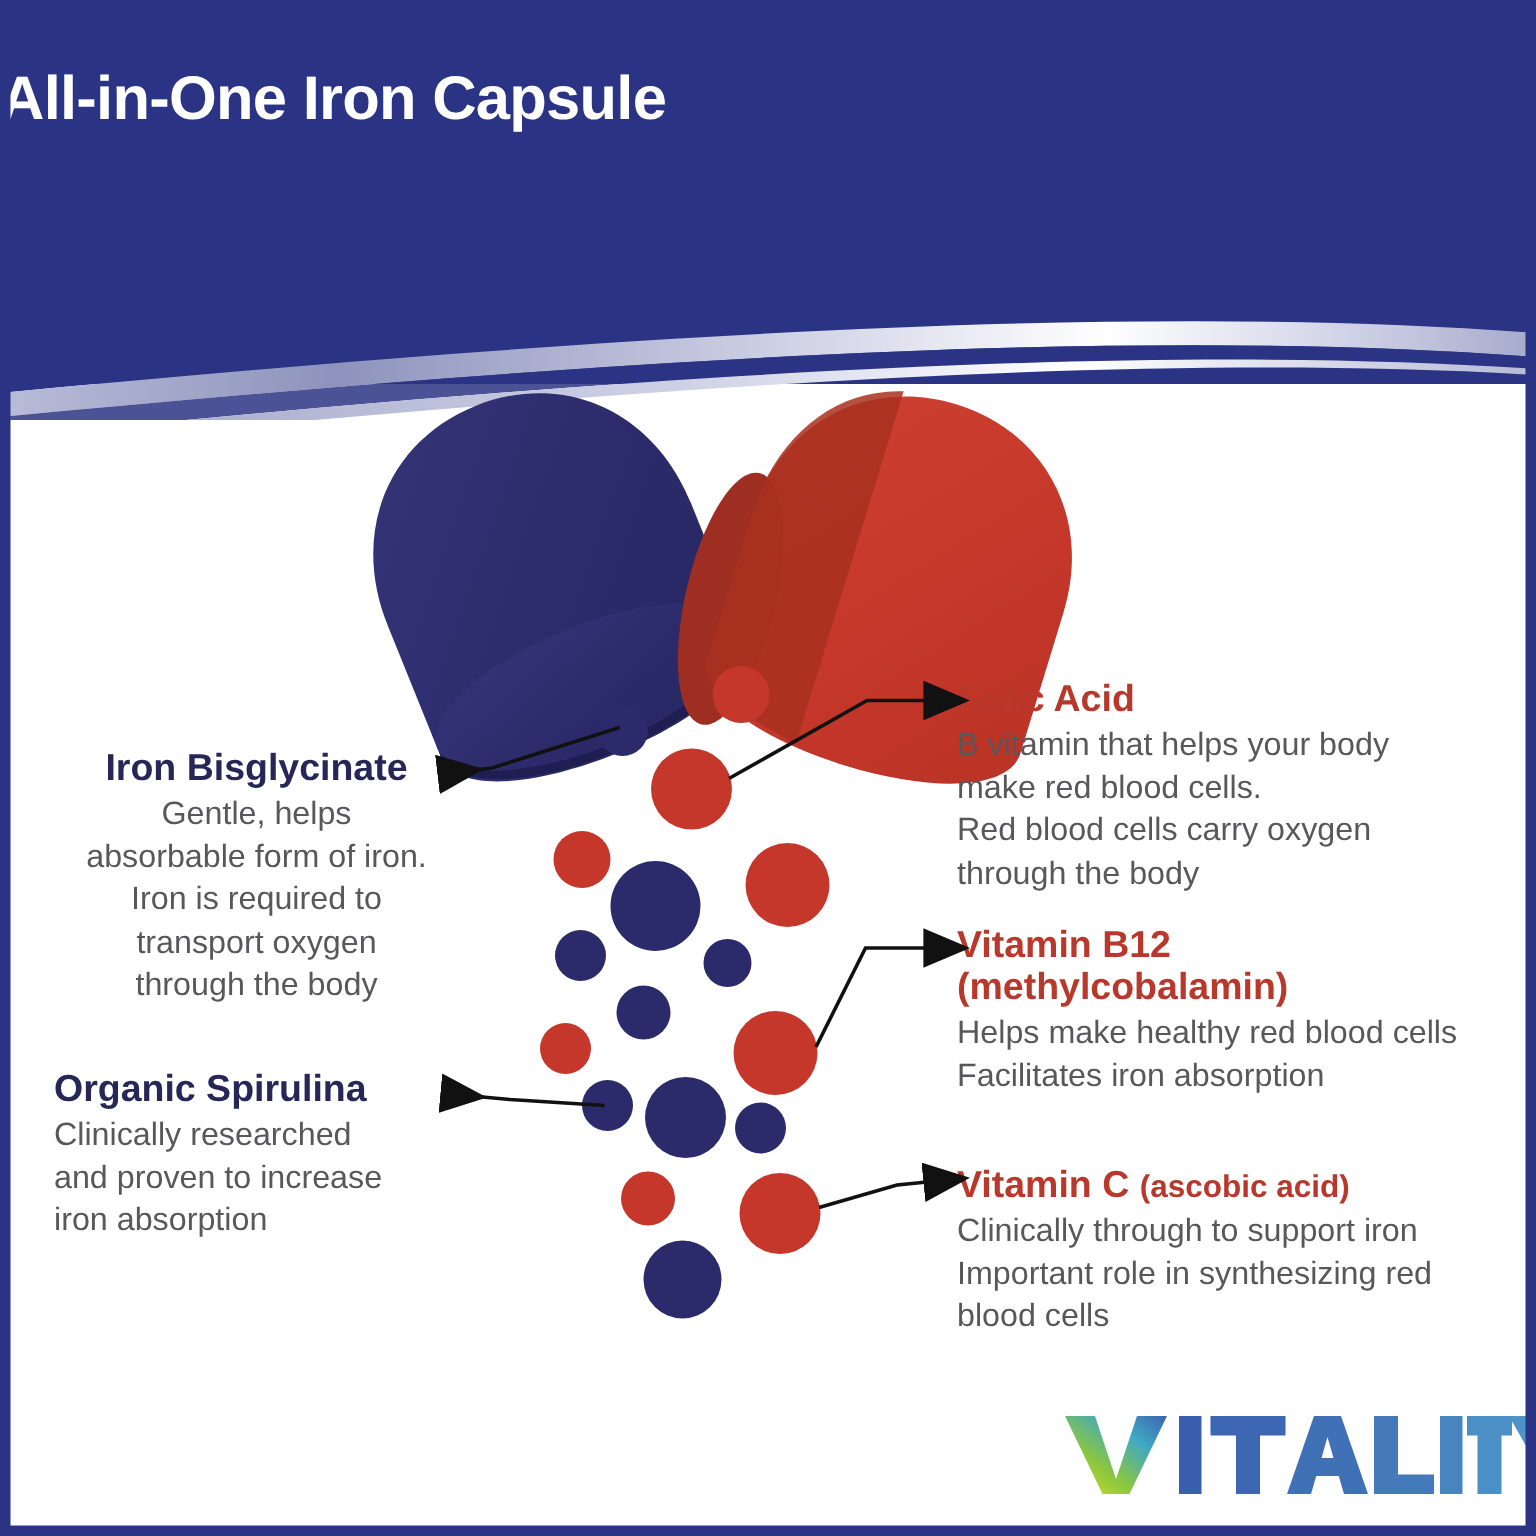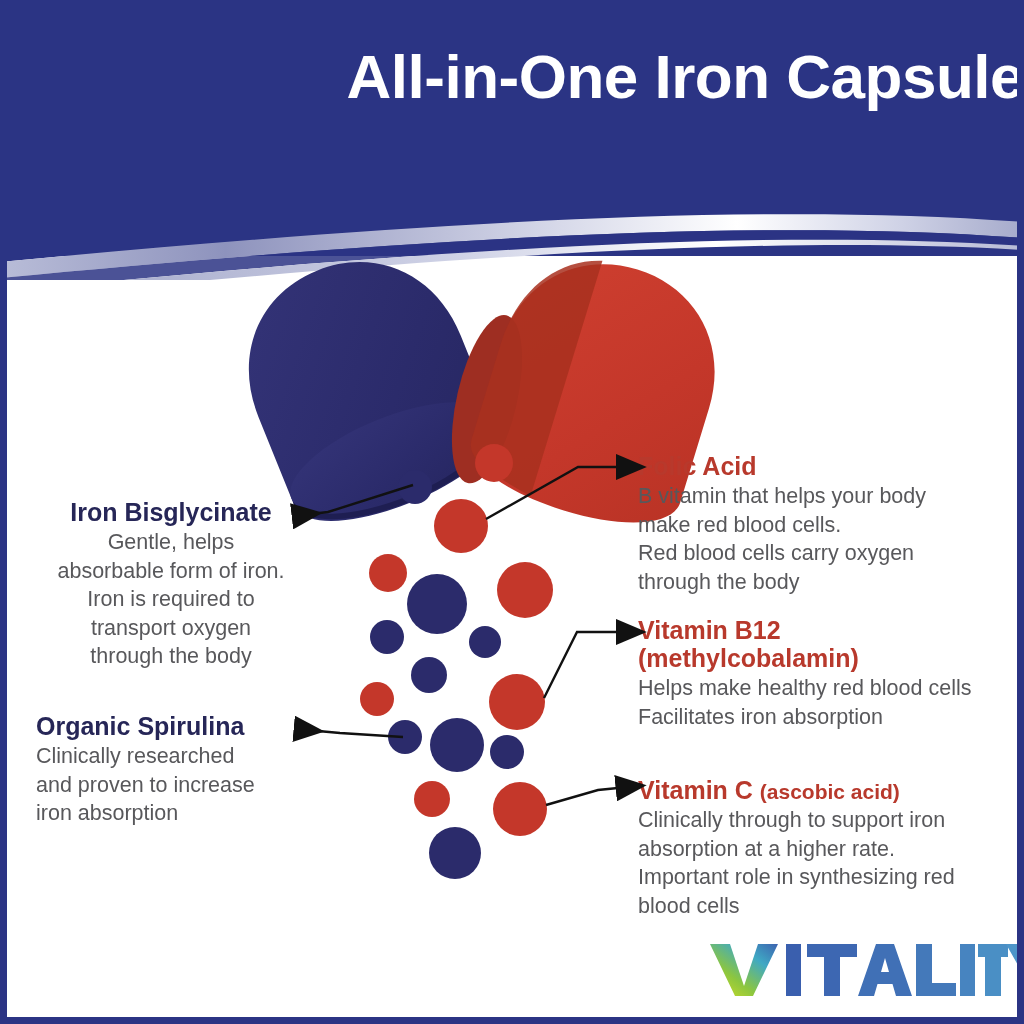--- a/index.html
+++ b/index.html
@@ -38,23 +38,23 @@
     position: absolute;
     left: 0; top: 0;
     width: 1024px; height: 256px;
     background: #2b3484;
   }
   .title {
     position: absolute;
     left: 0;
     top: 44px;
     width: 1024px;
-    text-align: right;
+    text-align: left;
     color: #ffffff;
-    font-size: 62px;
+    font-size: 41px;
     font-weight: bold;
     letter-spacing: -0.5px;
     line-height: 1.05;
     white-space: nowrap;
   }
   .swoosh-svg {
     position: absolute;
     left: 0; top: 150px;
     width: 1024px; height: 130px;
     z-index: 6;
@@ -289,21 +289,20 @@
       <p class="body-text">
         <span class="ln">Helps make healthy red blood cells</span>
         <span class="ln">Facilitates iron absorption</span>
       </p>
     </div>
 
     <div class="block" style="left:638px; top:776px; width:382px;">
       <h3 class="red"><span>Vitamin C </span><span class="sub-small">(ascobic acid)</span></h3>
       <p class="body-text">
         <span class="ln">Clinically through to support iron</span>
-        <span class="ln">absorption at a higher rate.</span>
         <span class="ln">Important role in synthesizing red</span>
         <span class="ln">blood cells</span>
       </p>
     </div>
   </div>
 
   <div class="logo">
     <svg class="logo-svg" width="300" height="62" viewBox="0 0 300 62">
       <defs>
         <linearGradient id="vGrad" x1="0" y1="1" x2="1" y2="0">

